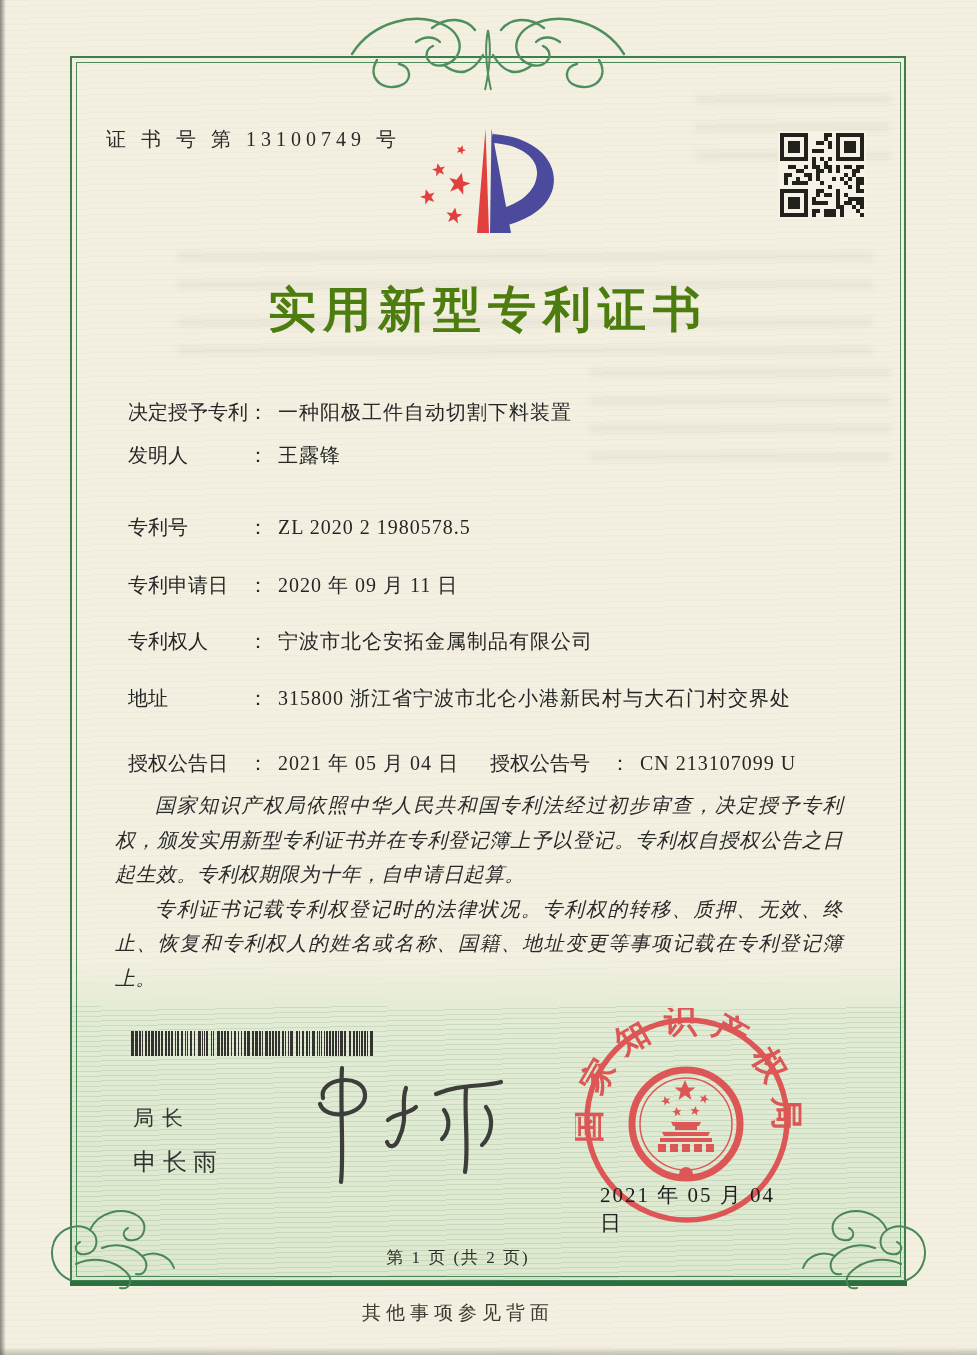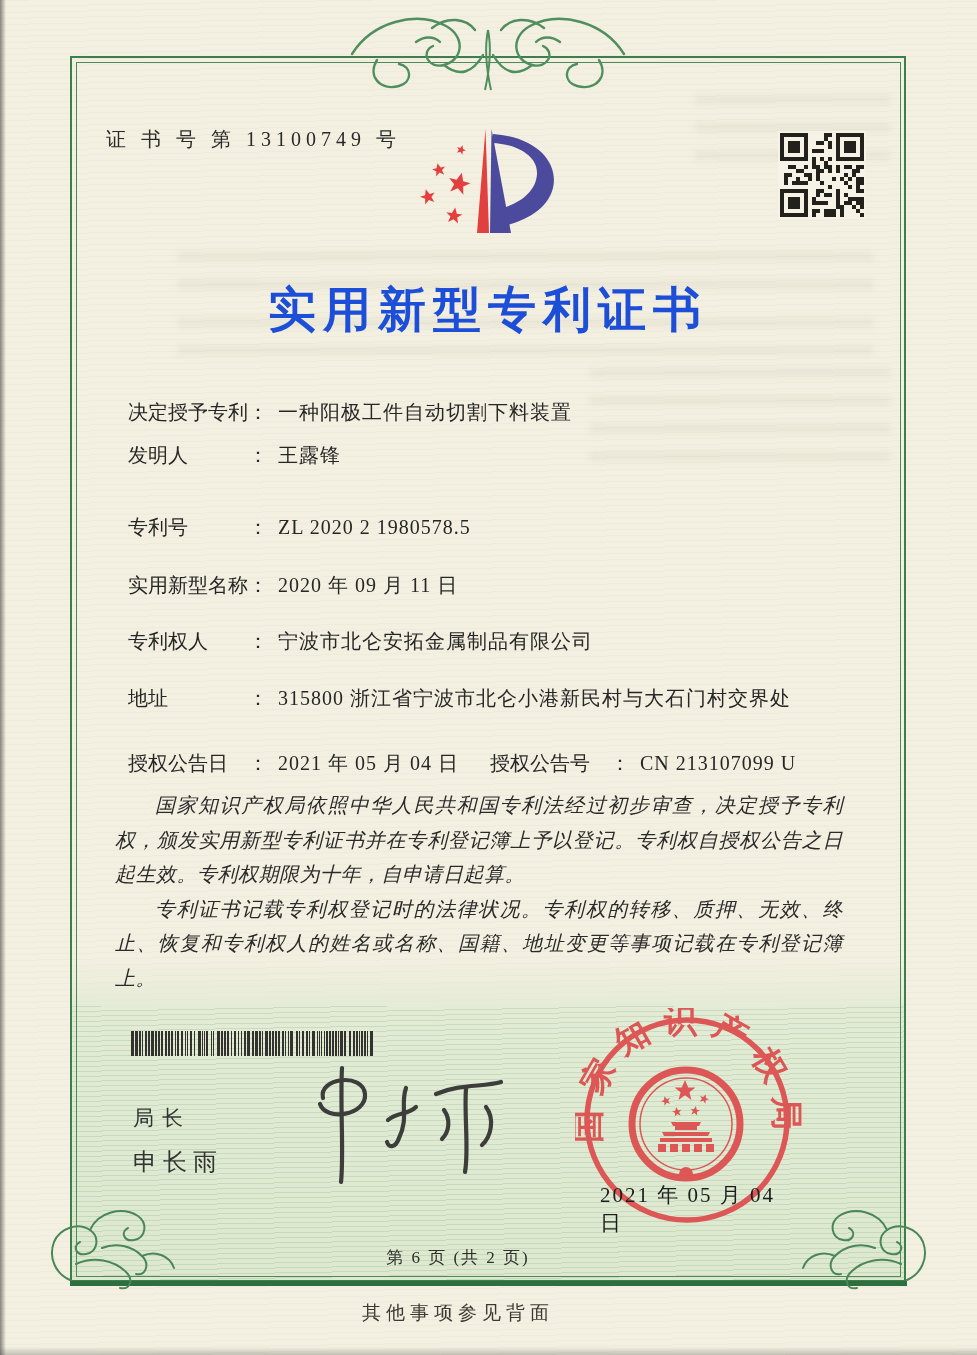--- a/index.html
+++ b/index.html
@@ -37,21 +37,21 @@
   .ghost{position:absolute;z-index:1;opacity:.5;filter:blur(3px);
     background:repeating-linear-gradient(180deg, rgba(108,108,96,.15) 0 9px, transparent 9px 28px);}
 
   .content{position:absolute;inset:0;z-index:3;}
 
   .cert-no{position:absolute;left:106px;top:126px;font-size:20px;letter-spacing:5px;color:#2a2a2a;}
   .logo{position:absolute;left:405px;top:113px;width:175px;height:132px;}
   .qr{position:absolute;left:778px;top:131px;width:88px;height:88px;background:#f6f2e5;}
 
   .title{position:absolute;left:70px;top:278px;width:836px;margin:0;text-align:center;
-    font-size:48px;font-weight:bold;letter-spacing:7px;color:#1d4ed8;}
+    font-size:48px;font-weight:bold;letter-spacing:7px;color:#4d7c0f;}
 
   .fields{position:absolute;left:128px;top:388px;width:732px;font-size:20px;}
   .frow{position:absolute;left:0;height:30px;line-height:30px;white-space:nowrap;}
   .flabel{display:inline-block;width:120px;height:30px;overflow:hidden;vertical-align:top;
     text-align:justify;text-align-last:justify;}
   .flabel::after{content:'';display:inline-block;width:100%;height:0;}
   .fcolon{display:inline-block;vertical-align:top;}
   .fvalue{display:inline-block;vertical-align:top;padding-left:10px;letter-spacing:1px;}
   .fgroup2{position:absolute;left:362px;top:0;}
 
@@ -368,21 +368,21 @@
       <div class="frow" style="top:9px">
         <span class="flabel">决定授予专利权</span><span class="fcolon">：</span><span class="fvalue">一种阳极工件自动切割下料装置</span>
       </div>
       <div class="frow" style="top:52px">
         <span class="flabel">发明人</span><span class="fcolon">：</span><span class="fvalue">王露锋</span>
       </div>
       <div class="frow" style="top:124px">
         <span class="flabel">专利号</span><span class="fcolon">：</span><span class="fvalue">ZL 2020 2 1980578.5</span>
       </div>
       <div class="frow" style="top:182px">
-        <span class="flabel">实用新型名称</span><span class="fcolon">：</span><span class="fvalue">2020 年 09 月 11 日</span>
+        <span class="flabel">专利申请日</span><span class="fcolon">：</span><span class="fvalue">2020 年 09 月 11 日</span>
       </div>
       <div class="frow" style="top:238px">
         <span class="flabel">专利权人</span><span class="fcolon">：</span><span class="fvalue">宁波市北仑安拓金属制品有限公司</span>
       </div>
       <div class="frow" style="top:295px">
         <span class="flabel">地址</span><span class="fcolon">：</span><span class="fvalue">315800 浙江省宁波市北仑小港新民村与大石门村交界处</span>
       </div>
       <div class="frow" style="top:360px">
         <span class="flabel">授权公告日</span><span class="fcolon">：</span><span class="fvalue">2021 年 05 月 04 日</span>
         <span class="fgroup2">
@@ -512,19 +512,19 @@
             <rect x="-16" y="20" width="8" height="8"></rect>
           <rect x="-4" y="20" width="8" height="8"></rect>
             <rect x="8" y="20" width="8" height="8"></rect>
           <rect x="20" y="20" width="8" height="8"></rect>
           <circle cy="50" r="7"></circle>
         </g>
       </g>
     </svg>
     <div class="seal-date">2021 年 05 月 04 日</div>
 
-    <div class="page-info">第 6 页 (共 2 页)</div>
+    <div class="page-info">第 1 页 (共 2 页)</div>
     <div class="back-note">其他事项参见背面</div>
   </div>
 
   <div class="scan-edge-left"></div>
   <div class="scan-edge-bottom"></div>
 </div>
 
 </body></html>

